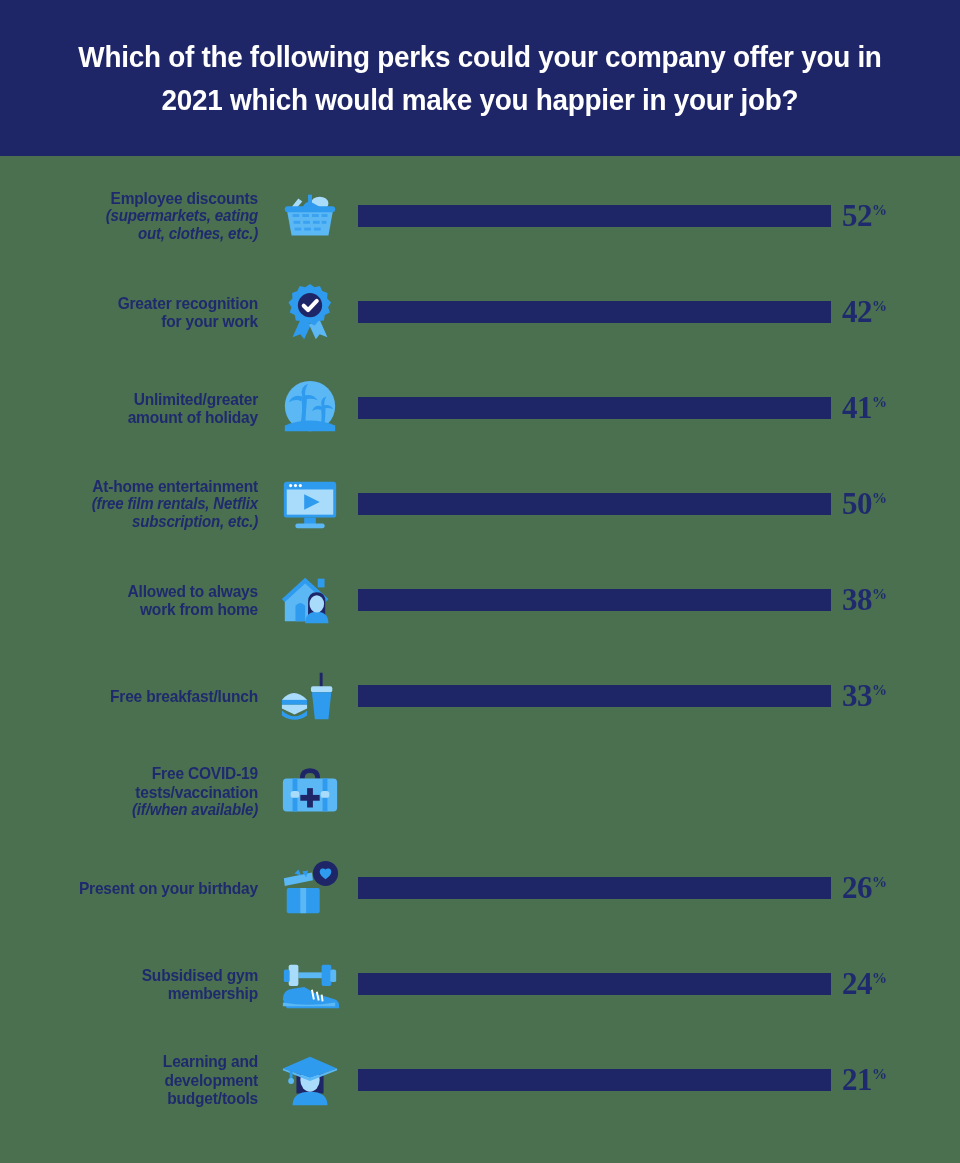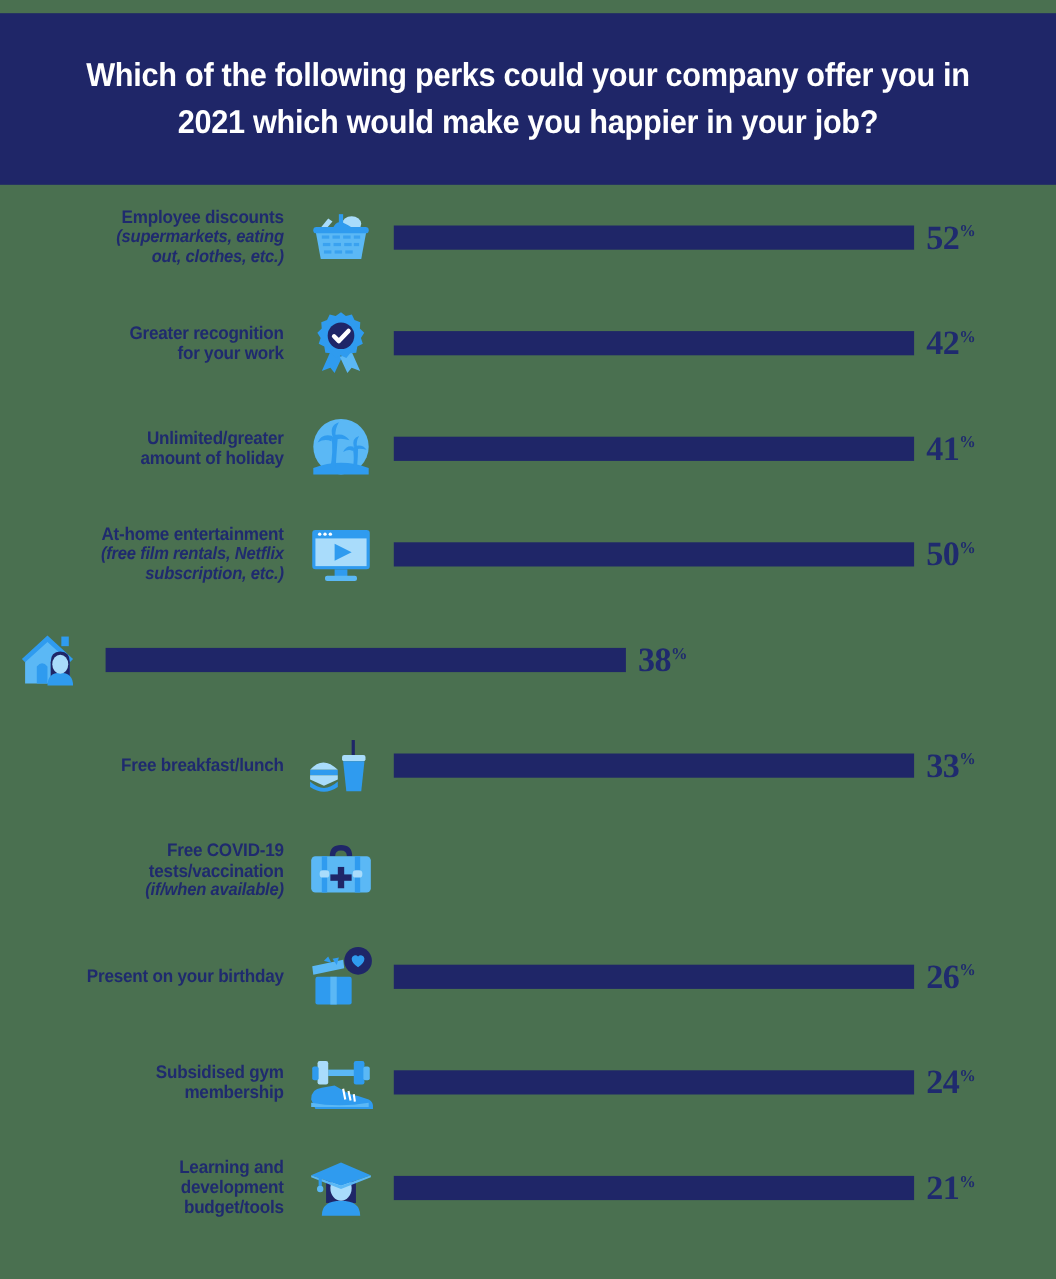--- a/index.html
+++ b/index.html
@@ -7,21 +7,21 @@
     width: 960px; height: 1163px;
     font-family: "Liberation Sans", sans-serif;
     background: #4a7050;
     overflow: hidden;
   }
   .page { position: relative; width: 960px; height: 1163px; background: #4a7050; }
 
   .header {
     position: absolute; left: 0; top: 0; width: 960px; height: 156px;
     background: #1f2668;
-    display: flex; align-items: center; justify-content: center; margin-top: 12px;
+    display: flex; align-items: center; justify-content: center;
   }
   .header-title {
     color: #ffffff;
     font-size: 30px;
     font-weight: bold;
     line-height: 1.45;
     text-align: center;
     letter-spacing: -0.3px;
     width: 880px;
     transform: scaleX(0.93);
@@ -224,20 +224,24 @@
           </svg>
         </div>
         <div class="bar-col">
           <div class="bar-track">
             <div class="bar"></div>
             <div class="value"><span>50</span><span class="pct">%</span></div>
           </div>
         </div>
       </div>
       <div class="row">
+        <div class="label-col">
+          <div class="label-main">Allowed to always</div>
+          <div class="label-main">work from home</div>
+        </div>
         <div class="icon-col">
           <svg width="62" height="62" viewBox="0 0 64 64">
             <g>
         <path d="M6 30 L27 11 L48 30 L48 54 L6 54 Z" fill="#5bb8f5"></path>
         <path d="M3 31 L27 9 L51 31 L48 34 L27 15 L6 34 Z" fill="#2f9bef"></path>
         <path d="M17 54 L17 38 q5 -6 10 0 L27 54 Z" fill="#2f9bef"></path>
         <rect x="40" y="10" width="7" height="9" fill="#2f9bef"></rect>
         <path d="M30 34 q0 -10 9 -10 q9 0 9 10 l0 14 -18 0 z" fill="#1f2668"></path>
         <path d="M27 56 q0 -12 12 -12 q12 0 12 12 z" fill="#2f9bef"></path>
         <ellipse cx="39" cy="36" rx="7.5" ry="9" fill="#a9dcfb"></ellipse>

